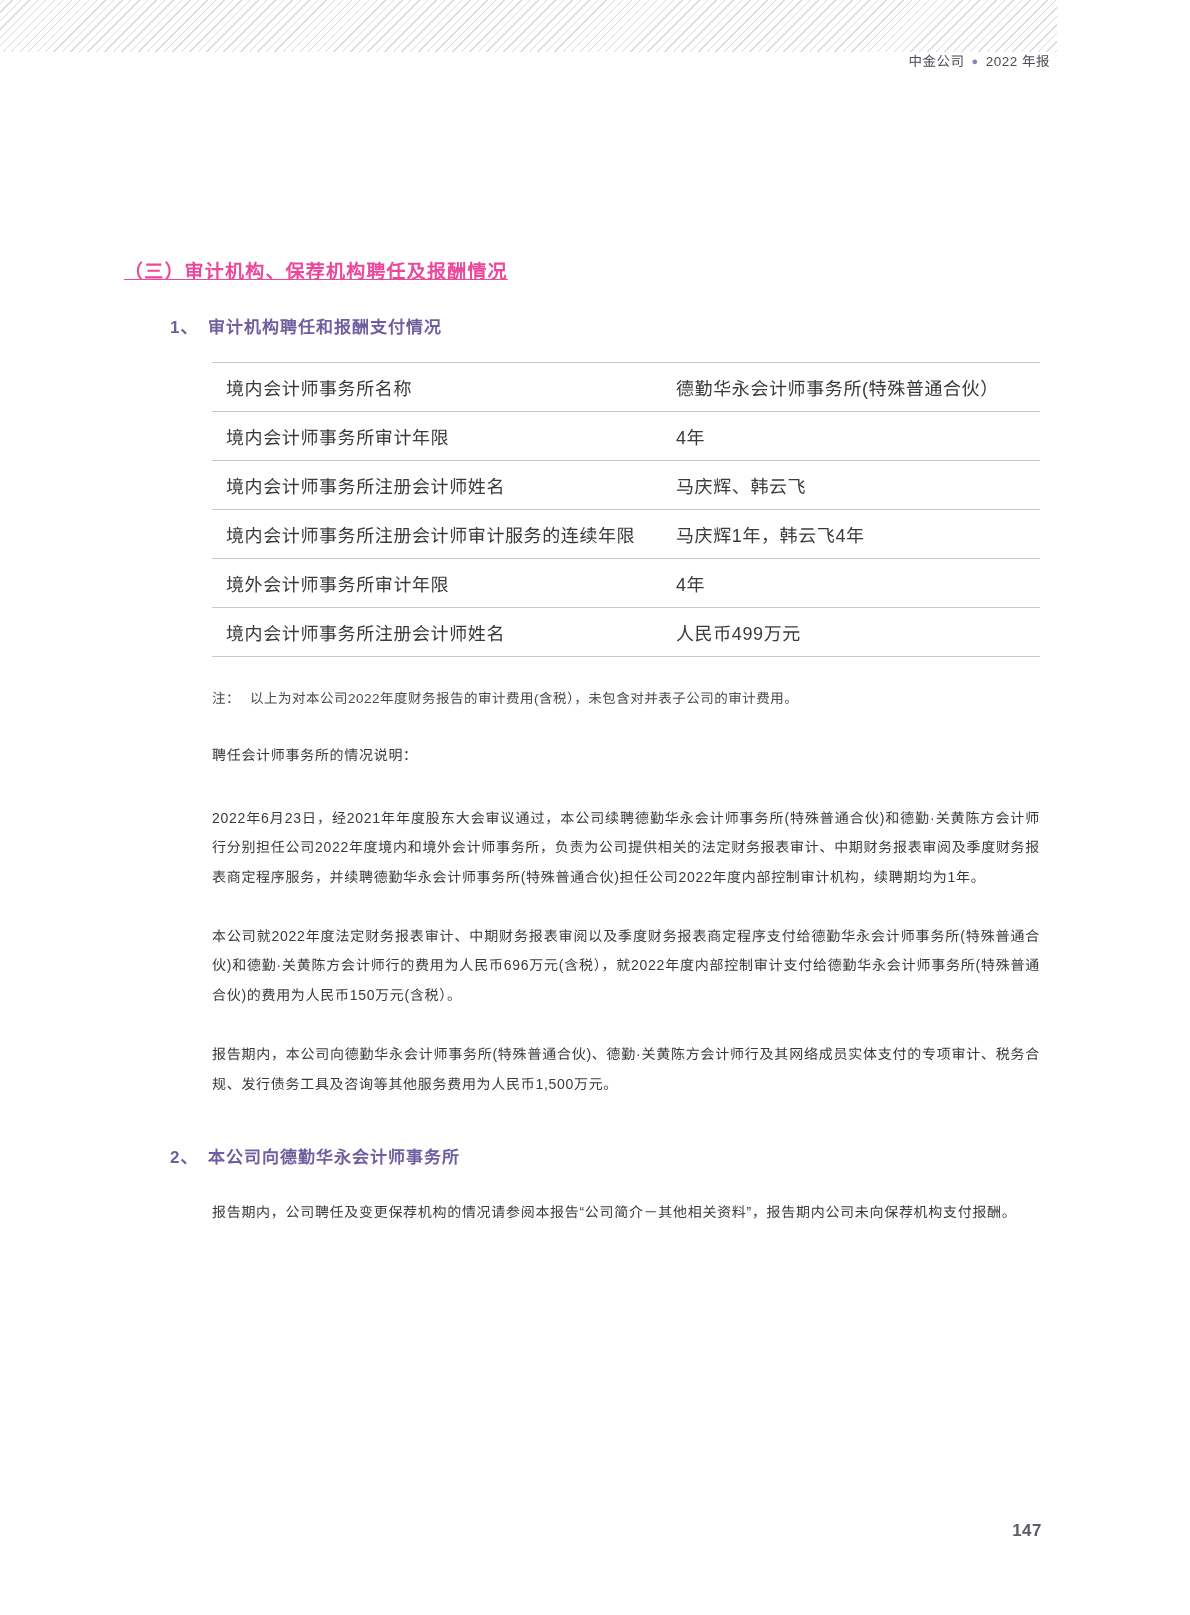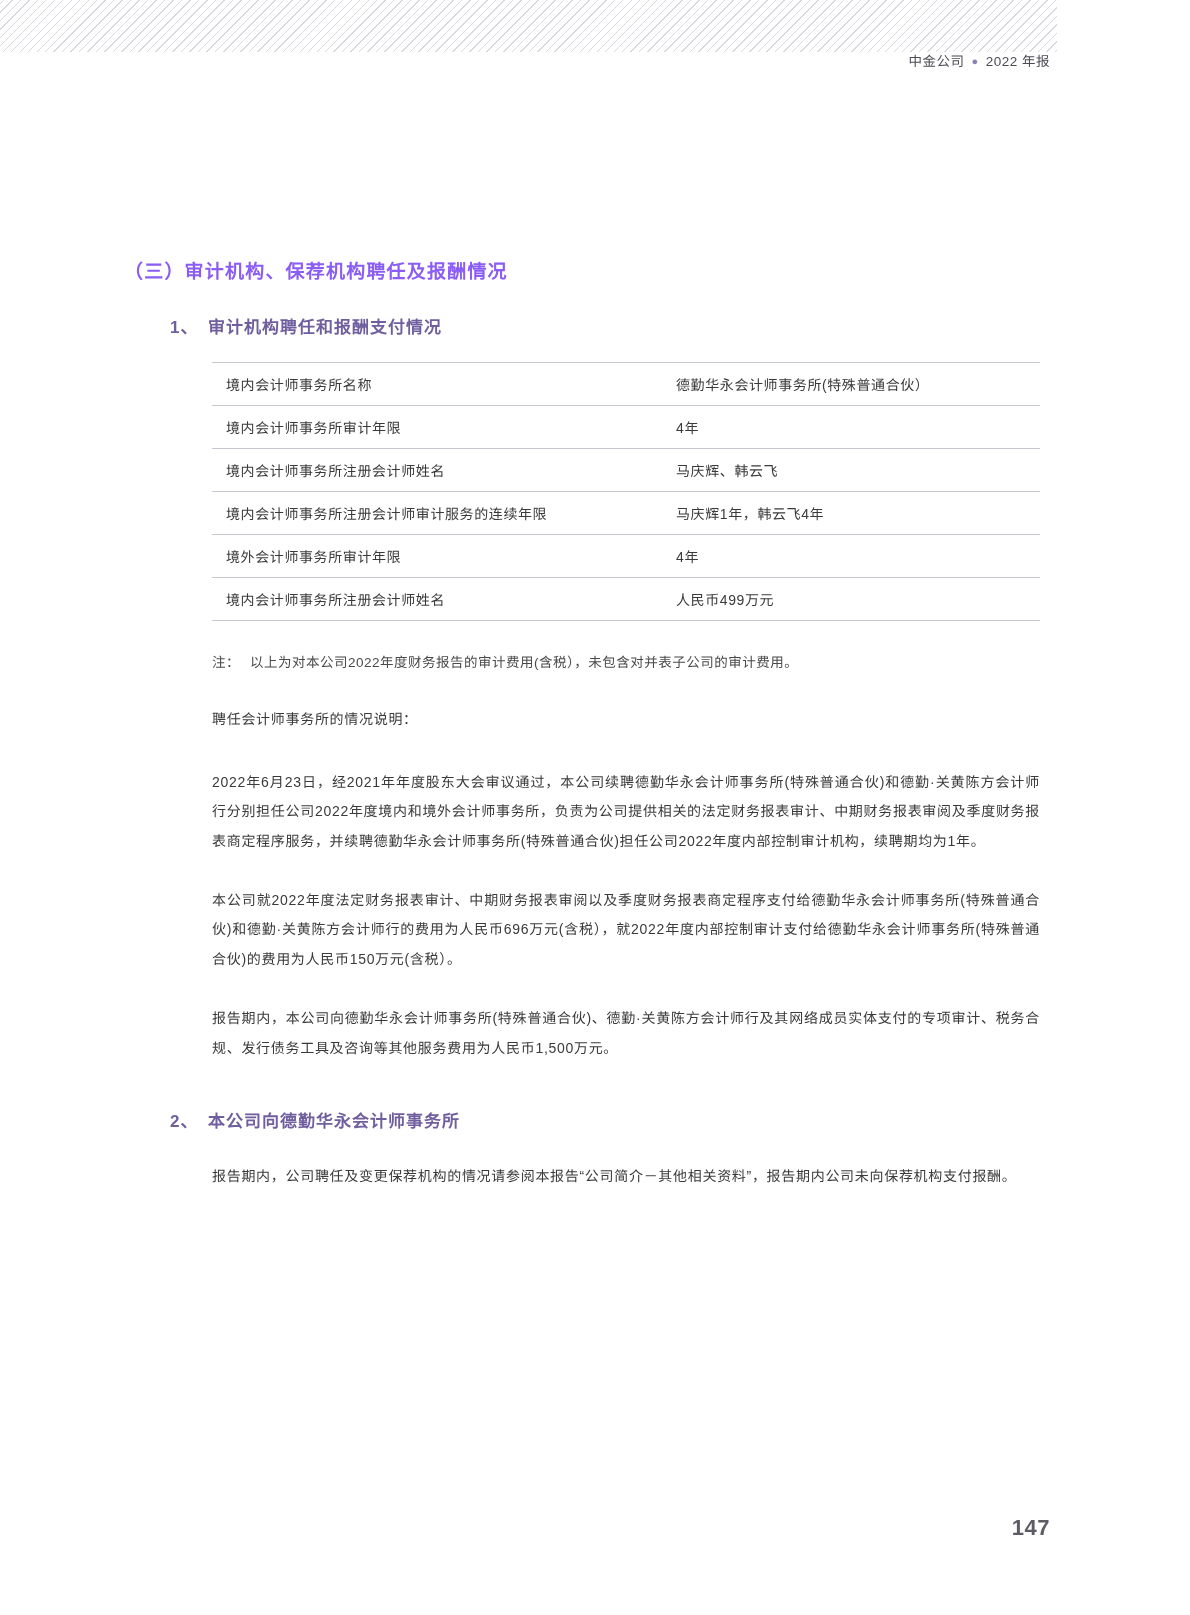--- a/index.html
+++ b/index.html
@@ -62,23 +62,24 @@
     position: absolute;
     top: 258px;
     left: 0;
     width: 1190px;
   }
 
   .h-section {
     margin-left: 124px;
     font-size: 19px;
     font-weight: bold;
-    color: #8b5cf6;
+    color: #ec4899;
     letter-spacing: 1.2px;
     line-height: 1.5;
+    text-decoration: underline;
   }
 
   .h-sub {
     margin-left: 170px;
     margin-top: 26px;
     font-size: 17px;
     font-weight: bold;
     color: #6f5f9e;
     letter-spacing: 1px;
     display: flex;
@@ -88,21 +89,21 @@
 
   
   .tbl-wrap {
     margin-left: 212px;
     margin-top: 24px;
     width: 828px;
   }
   table.audit {
     border-collapse: collapse;
     width: 100%;
-    font-size: 14px;
+    font-size: 18px;
     color: #3a3a3a;
   }
   table.audit td {
     border-bottom: 1px solid #c9c6d4;
     padding: 11px 8px 11px 14px;
     letter-spacing: 0.6px;
     vertical-align: middle;
   }
   table.audit tr:first-child td {
     border-top: 1px solid #c9c6d4;
@@ -132,23 +133,23 @@
     color: #3a3a3a;
     letter-spacing: 0.7px;
     text-align: justify;
   }
   p.body.tight { margin-top: 30px; }
 
   .h-sub.second { margin-top: 44px; }
 
   .page-number {
     position: absolute;
-    right: 140px;
+    right: 148px;
     bottom: 74px;
-    font-size: 22px;
+    font-size: 17px;
     font-weight: bold;
     color: #5c5c66;
     letter-spacing: 0.5px;
   }
 </style>
 </head>
 <body>
 
 <div class="top-band"></div>
 <div class="top-band-right-blank"></div>

